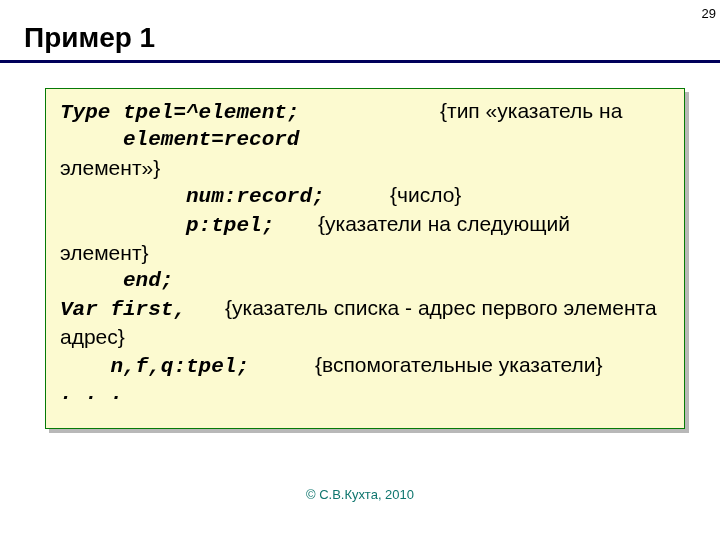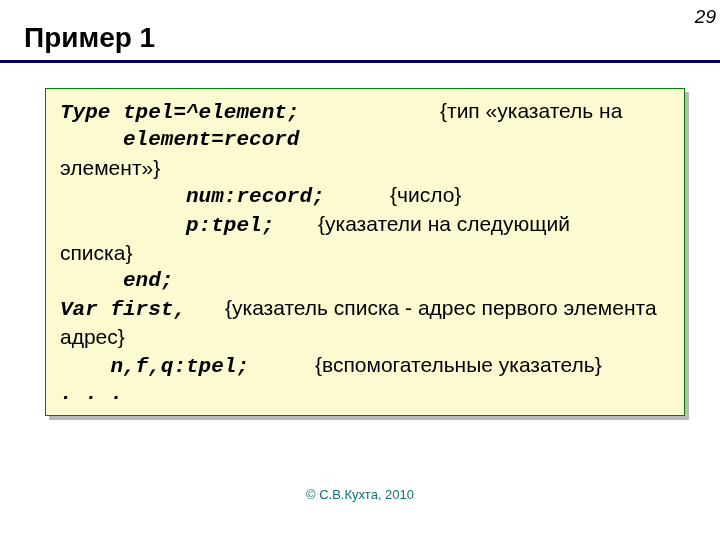--- a/index.html
+++ b/index.html
@@ -9,23 +9,22 @@
     height: 540px;
     background: #ffffff;
     font-family: Arial, Helvetica, sans-serif;
     position: relative;
     overflow: hidden;
   }
   .page-number {
     position: absolute;
     top: 6px;
     right: 4px;
-    font-size: 19px;
+    font-size: 13px;
     color: #000;
-    font-style: italic;
   }
   .title {
     font-size: 28px;
     font-weight: bold;
     color: #000;
     padding: 22px 0 6px 24px;
   }
   .hr {
     border: none;
     border-top: 3px solid #00005a;
@@ -38,21 +37,21 @@
   .code-shadow {
     position: absolute;
     top: 4px; left: 4px;
     right: -4px; bottom: -4px;
     background: #b8b8b8;
   }
   .code-box {
     position: relative;
     background: #fcfad0;
     border: 1.5px solid #067a06;
-    padding: 8px 14px 8px 14px;
+    padding: 8px 14px 21px 14px;
     font-size: 21px;
     line-height: 1.3;
   }
   .code-line { display: block; white-space: pre; }
   .code {
     font-family: "Courier New", Courier, monospace;
     font-weight: bold;
     font-style: italic;
   }
   .cmt {
@@ -84,28 +83,28 @@
     <span class="code-line"><span class="code" style="display:inline-block;width:380px">Type tpel=^element;</span><span class="cmt">{тип «указатель на</span></span>
 
     <span class="code-line code">     element=record</span>
 
     <span class="code-line cmt">элемент»}</span>
 
     <span class="code-line"><span class="code" style="display:inline-block;width:330px">          num:record;</span><span class="cmt">{число}</span></span>
 
     <span class="code-line"><span class="code" style="display:inline-block;width:258px">          p:tpel;</span><span class="cmt">{указатели на следующий</span></span>
 
-    <span class="code-line cmt">списка}</span>
+    <span class="code-line cmt">элемент}</span>
 
     <span class="code-line code">     end;</span>
 
     <span class="code-line"><span class="code" style="display:inline-block;width:165px">Var first,</span><span class="cmt">{указатель списка - адрес первого элемента</span></span>
 
     <span class="code-line cmt">адрес}</span>
 
-    <span class="code-line"><span class="code" style="display:inline-block;width:255px">    n,f,q:tpel;</span><span class="cmt">{вспомогательные указатель}</span></span>
+    <span class="code-line"><span class="code" style="display:inline-block;width:255px">    n,f,q:tpel;</span><span class="cmt">{вспомогательные указатели}</span></span>
 
     <span class="code-line code">. . .</span>
 
   </div>
 </div>
 
 <div class="footer">© С.В.Кухта, 2010</div>
 
 </body></html>

